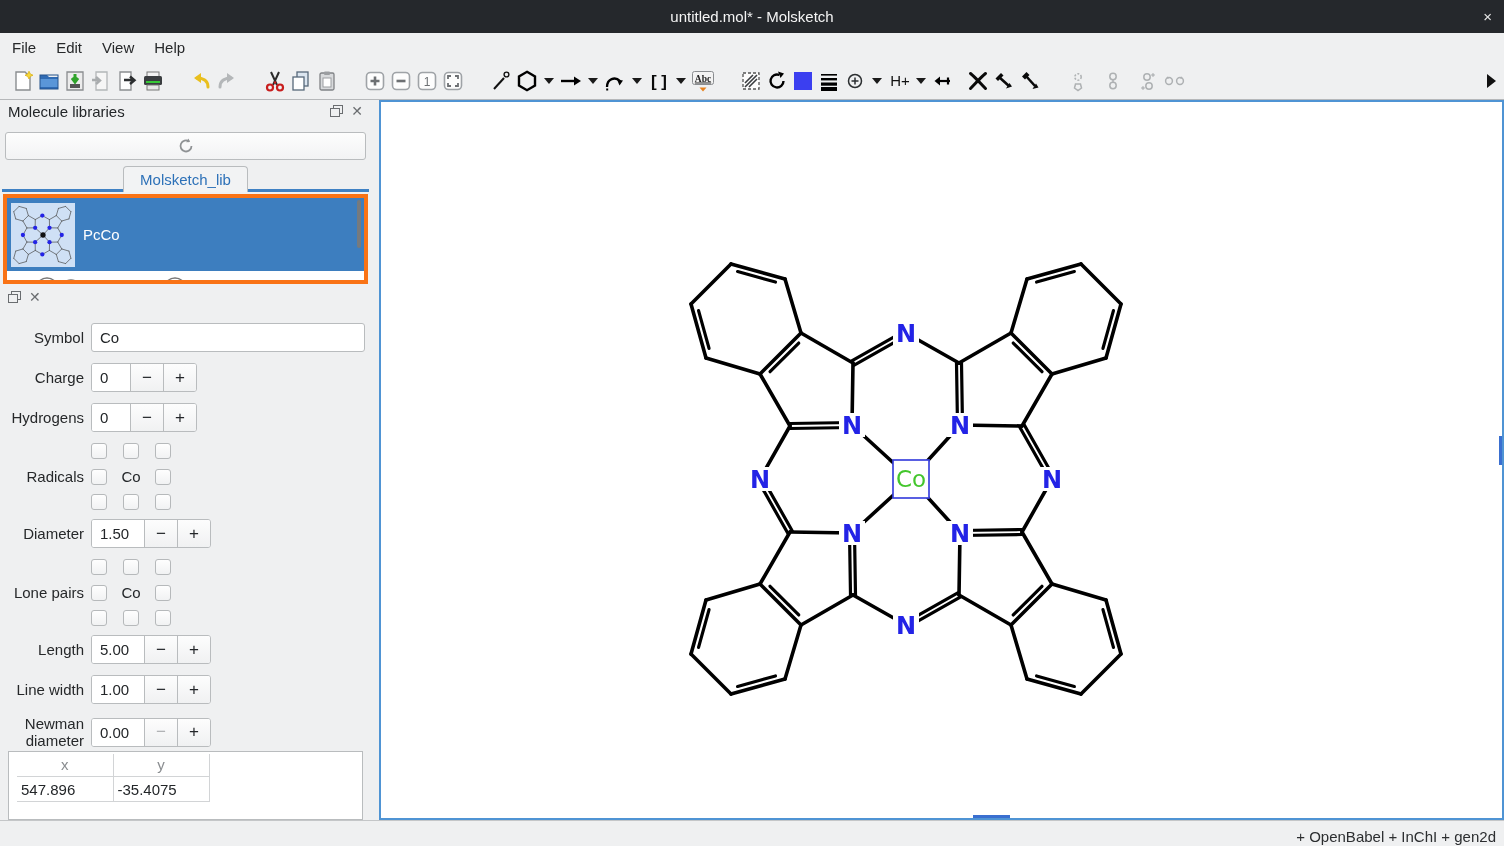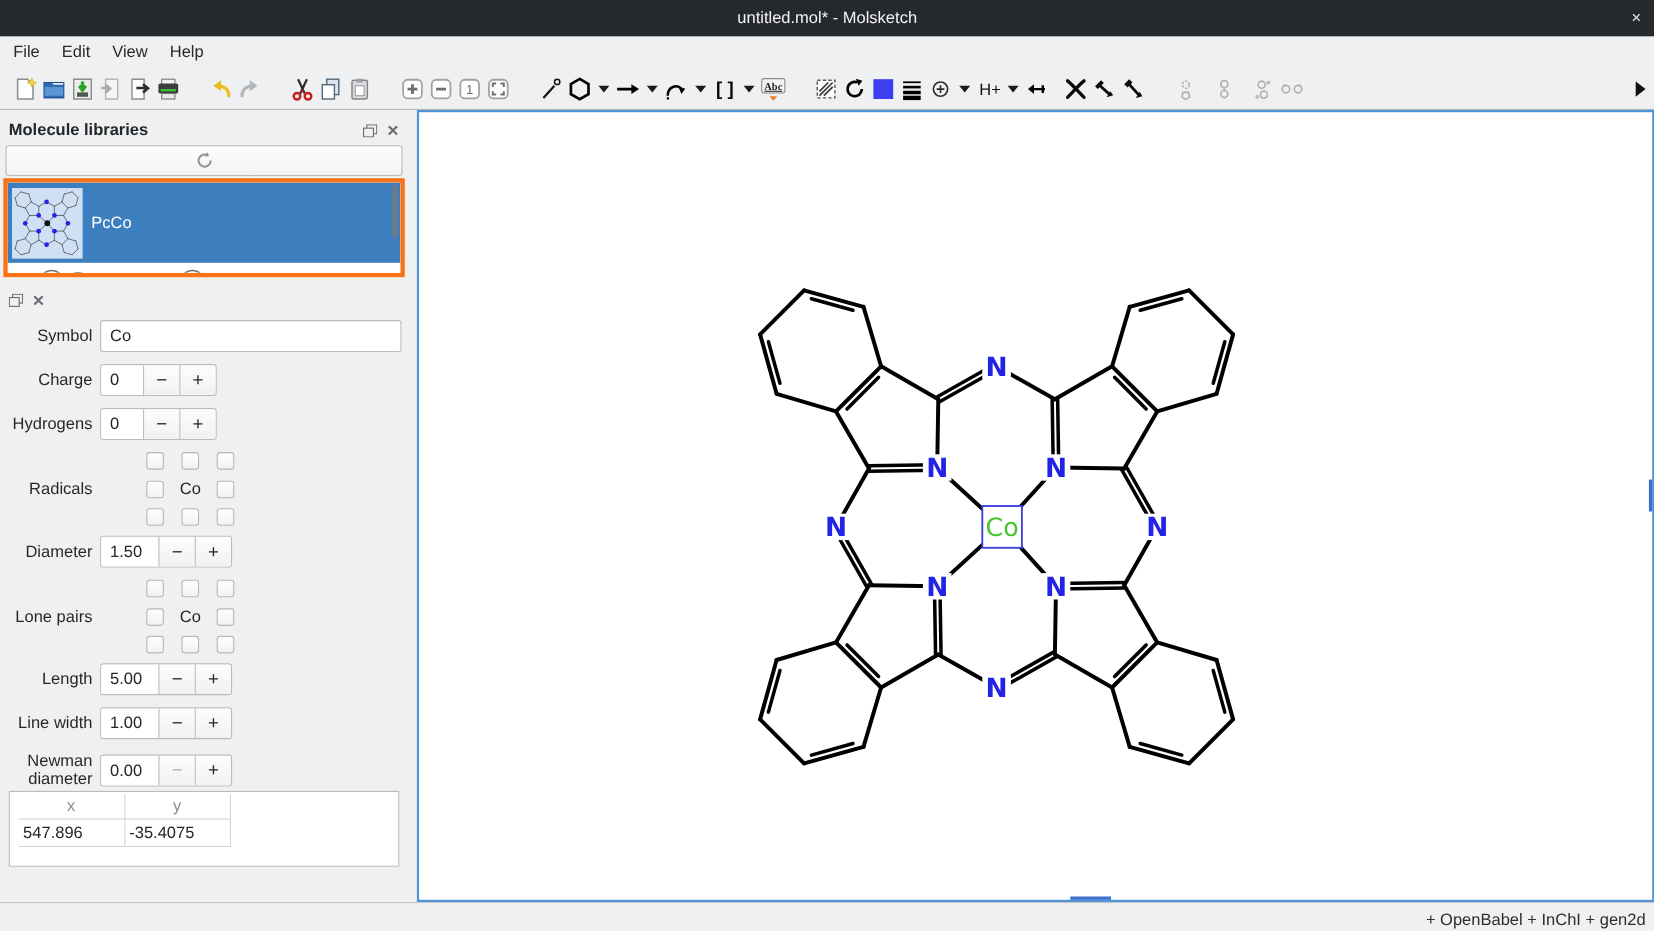--- a/index.html
+++ b/index.html
@@ -24,21 +24,21 @@
   .tb.dis svg * { stroke:#aeb1b3 !important; fill-opacity:.5; }
   .tb-spacer { flex:1; }
 
   
   .main { display:flex; height:720px; }
   .dock { width:371px; background:#eff0f1; padding:3px 2px 0 2px; }
   .splitter { width:8px; background:#eff0f1; }
   .canvas { flex:1; background:#fff; border:2px solid #4f94d4; position:relative; }
 
   
-  .panel-header { height:24px; display:flex; align-items:flex-end; padding:0 6px;font-weight:bold; }
+  .panel-header { height:24px; display:flex; align-items:flex-start; padding:0 6px; }
   .panel-title { font-size:15px; color:#232629; flex:1; }
   .ph-icons { display:flex; align-items:center; gap:8px; color:#6a6d70; }
   .float-ic svg { display:block; }
   .close-ic { font-size:14px; color:#6a6d70; }
 
   .refresh-btn { margin:5px 3px 0 3px; height:28px; border:1px solid #b9bcbe; border-radius:3px; background:linear-gradient(#fdfdfd,#f2f3f4); display:flex; align-items:center; justify-content:center; }
 
   .tabbar { margin-top:6px; height:26px; position:relative; border-bottom:3px solid #3f81c4; display:flex; justify-content:center; }
   .tab { height:26px; padding:0 16px; border:1px solid #b9bcbe; border-bottom:none; border-radius:4px 4px 0 0; background:#f2f3f4; font-size:15px; color:#2d71b8; display:flex; align-items:center; }
 
@@ -56,21 +56,21 @@
   .plabel { width:78px; text-align:right; margin-right:7px; font-size:15px; color:#26282a; line-height:1.15; }
   .tfield { flex:1; height:29px; border:1px solid #b9bcbe; border-radius:3px; background:#fff; font-size:15px; color:#232629; padding:0 8px; font-family:"Liberation Sans",sans-serif; }
   .spin { display:flex; height:29px; border:1px solid #b9bcbe; border-radius:3px; overflow:hidden; background:#fff; }
   .spin .val { display:flex; align-items:center; padding-left:8px; font-size:15px; color:#232629; background:#fff; }
   .spin .sbtn { width:33px; border:none; border-left:1px solid #b9bcbe; background:linear-gradient(#fdfdfd,#f0f1f2); font-size:17px; color:#232629; display:flex; align-items:center; justify-content:center; }
   .spin .sbtn.disabled { color:#aeb0b2; }
   .w105 .val { width:38px; } .w119 .val { width:52px; }
   .cbgrid { display:grid; grid-template-columns:repeat(3,16px); column-gap:16px; row-gap:9px; align-items:center; justify-items:center; }
   .cb { width:16px; height:16px; border:1px solid #b6b9bb; border-radius:3px; background:linear-gradient(#fefefe,#f1f2f3); }
   .cb-center { font-size:15px; color:#232629; }
-  .grid-row { margin-bottom:9px;gap:42px; }
+  .grid-row { margin-bottom:9px; }
 
   .coord-frame { margin:1px 2px 0 2px; height:69px; background:#fff; border:1px solid #b9bcbe; position:relative; }
   .coord-table { position:absolute; left:8px; top:2px; border-collapse:collapse; }
   .coord-table th { width:96px; height:23px; font-weight:normal; font-size:15px; color:#8a8d90; border:1px solid #d2d4d6; border-top:none; }
   .coord-table th:first-child { border-left:none; }
   .coord-table td { width:96px; height:25px; font-size:15px; color:#232629; border:1px solid #d2d4d6; border-left:none; padding:0 4px; }
   .coord-table td:first-child { border-left:none; }
 
   
   .mol-svg { position:absolute; inset:0; width:100%; height:100%; }
@@ -384,20 +384,23 @@
             </svg>
           </span>
         <span class="close-ic">✕</span>
       </span>
     </div>
     <div class="refresh-btn">
       <svg width="18" height="18">
         <path d="M14.5 9a5.5 5.5 0 1 1-2.3-4.5" stroke="#8f9294" stroke-width="1.8" fill="none"></path>
         <path d="M11.5 1.5l1.5 3.5-3.8.3z" fill="#8f9294"></path>
         </svg>
+    </div>
+    <div class="tabbar">
+      <div class="tab">Molsketch_lib</div>
     </div>
     <div class="liblist">
       <div class="librow">
         <svg class="lib-thumb" width="64" height="64" viewBox="0 0 64 64">
             <rect x="0" y="0" width="64" height="64" fill="#cfe0f5"></rect>
             <g transform="translate(-89.16300000000001,-31.707) scale(0.133)">
               <line x1="852" y1="425" x2="853" y2="363" stroke="#5a5d60" stroke-width="6" stroke-linecap="round"></line>
               <line x1="852" y1="425" x2="790" y2="426" stroke="#5a5d60" stroke-width="6" stroke-linecap="round"></line>
               <line x1="853" y1="363" x2="801" y2="333" stroke="#5a5d60" stroke-width="6" stroke-linecap="round"></line>
               <line x1="801" y1="333" x2="760" y2="374" stroke="#5a5d60" stroke-width="6" stroke-linecap="round"></line>

